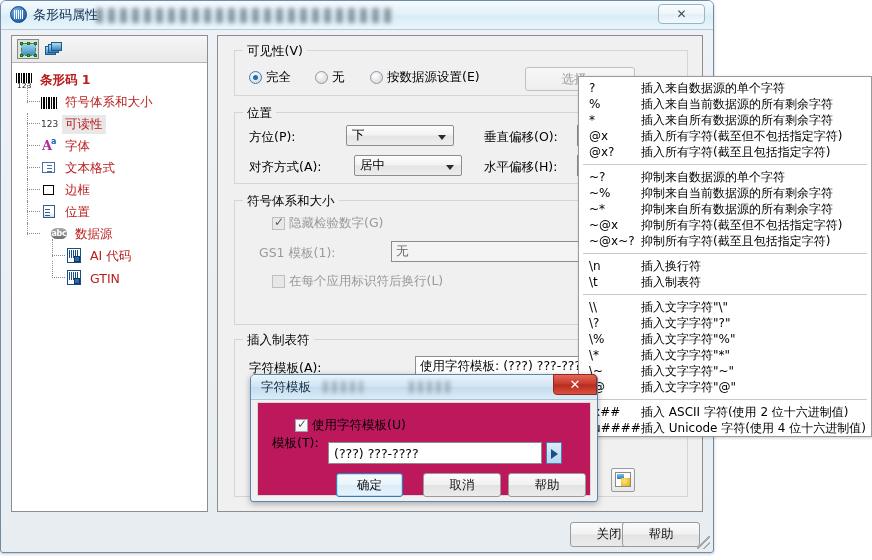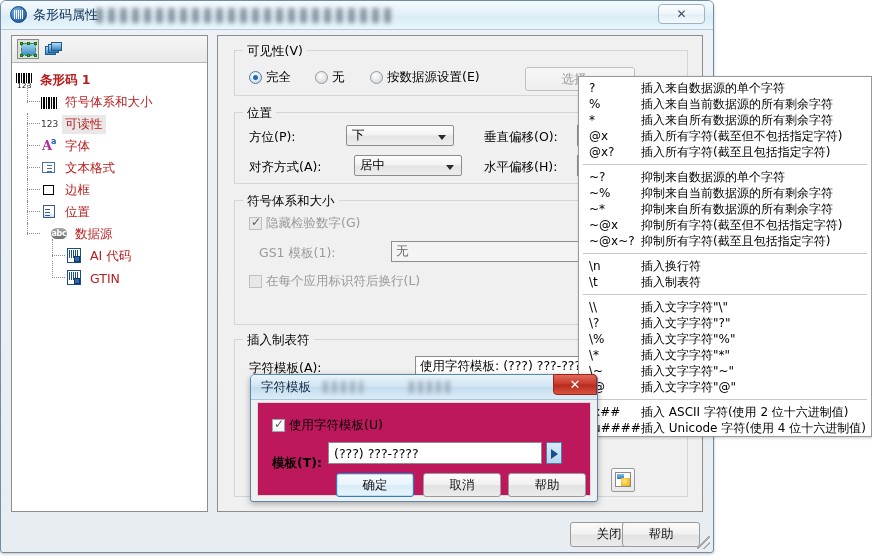--- a/index.html
+++ b/index.html
@@ -164,21 +164,21 @@
     border: 1px solid #8d9aa5; box-sizing: border-box; margin-right: 4px;
     position: relative; flex: 0 0 auto;
   }
   .radio.on .dot { border-color: #3a7fb5; }
   .radio.on .dot::after {
     content:""; position: absolute; left: 3px; top: 3px; width: 5px; height: 5px;
     border-radius: 50%; background: #1f6db5;
   }
   .radio span { font-size: 12.5px; white-space: nowrap; }
 
-  .chk { position: absolute; display: flex; align-items: center; }
+  .chk { position: absolute; display: flex; align-items: center; margin-left: 23px; }
   .chk .box {
     width: 13px; height: 13px; border: 1px solid #9aa4ad; box-sizing: border-box;
     background: linear-gradient(to bottom, #ffffff, #f2f2f2);
     margin-right: 4px; position: relative; flex: 0 0 auto;
   }
   .chk.dis .box { background: #e8e8e8; border-color: #bfbfbf; }
   .chk.on .box::after {
     content: "✓"; position: absolute; left: 1px; top: -3px;
     font-size: 12px; color: #5a5a5a; font-weight: bold;
   }
@@ -647,24 +647,24 @@
       <span class="modal-title">字符模板</span>
       <span class="modal-blur1"></span>
       <span class="modal-blur2"></span>
       <span class="modal-close">✕</span>
     </div>
     <div class="modal-body">
       <div class="chk on" style="left:14px; top:14px;">
         <span class="box"></span>
         <span>使用字符模板(U)</span>
       </div>
-      <span class="fld-label" style="left:14px; top:52px;font-weight:bold;">模板(T):</span>
+      <span class="fld-label" style="left:14px; top:32px;">模板(T):</span>
       <div class="modal-inner-input" style="left:70px; top:39px; width:214px;">
         <span class="tval">(???) ???-????</span>
       </div>
       <div class="tmpl-btn" style="left:288px; top:39px;"></div>
-      <div class="btn default" style="left:78px; top:70px; width:78px;">确定</div>
+      <div class="btn default" style="left:78px; top:70px; width:67px;">确定</div>
       <div class="btn" style="left:165px; top:70px; width:78px;">取消</div>
       <div class="btn" style="left:250px; top:70px; width:78px;">帮助</div>
     </div>
   </div>
 
 </div>
 
 </body></html>

